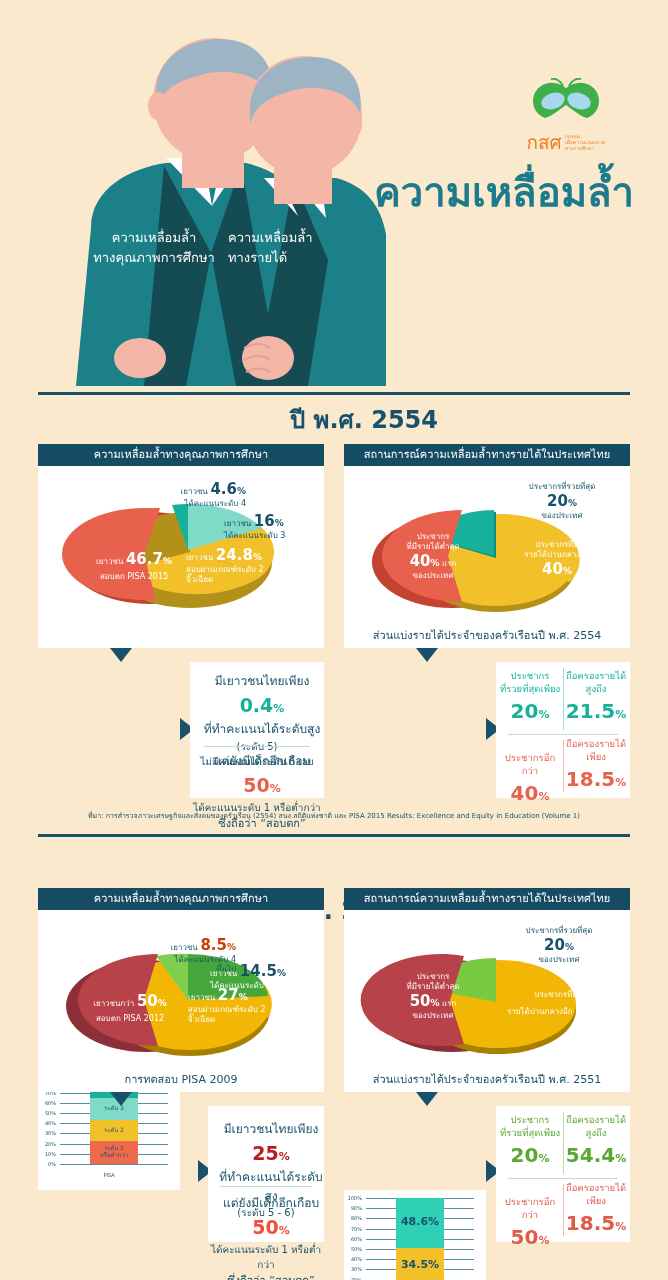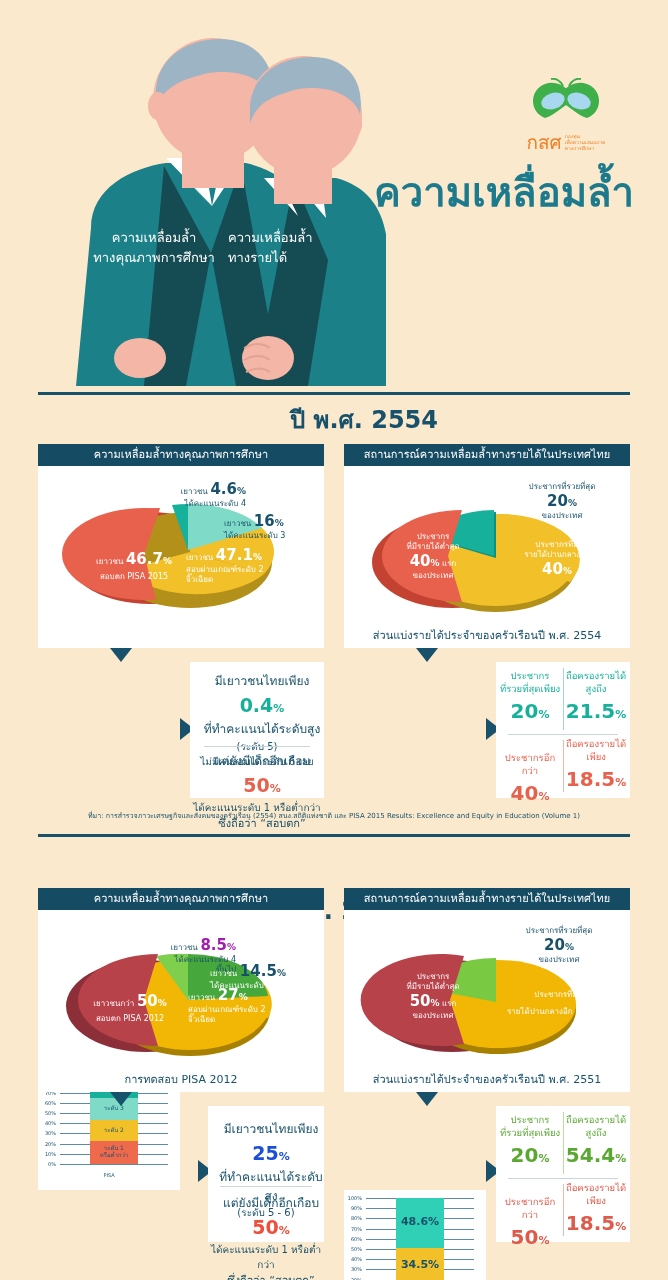--- a/index.html
+++ b/index.html
@@ -187,21 +187,21 @@
 
         <div class="pie-lbl" style="left:140px; top:14px; text-align:right; width:68px;">
           <div><span>เยาวชน</span> <span class="big" style="color:#17516b"><span>4.6</span><span class="pct">%</span></span></div>
           <div>ได้คะแนนระดับ 4</div>
         </div>
         <div class="pie-lbl" style="left:186px; top:46px; width:84px;">
           <div><span>เยาวชน</span> <span class="big" style="color:#17516b"><span>16</span><span class="pct">%</span></span></div>
           <div>ได้คะแนนระดับ 3</div>
         </div>
         <div class="pie-lbl lbl-white" style="left:148px; top:80px; width:96px;">
-          <div><span>เยาวชน</span> <span class="big"><span>47.1</span><span class="pct">%</span></span></div>
+          <div><span>เยาวชน</span> <span class="big"><span>24.8</span><span class="pct">%</span></span></div>
           <div>สอบผ่านเกณฑ์ระดับ 2</div>
           <div>จิ๊วเฉียด</div>
         </div>
         <div class="pie-lbl lbl-white" style="left:48px; top:84px; width:96px; text-align:center;">
           <div><span>เยาวชน</span> <span class="big"><span>46.7</span><span class="pct">%</span></span></div>
           <div style="margin-top:3px">สอบตก PISA 2015</div>
         </div>
       </div>
     </div>
   </div>
@@ -356,39 +356,39 @@
         <svg viewBox="0 0 286 160" width="286" height="160">
           <ellipse cx="108" cy="96" rx="80" ry="46" fill="#8d2f38"></ellipse>
           <ellipse cx="152" cy="100" rx="80" ry="46" fill="#a88000"></ellipse>
           <ellipse cx="152" cy="94" rx="80" ry="46" fill="#f2b705"></ellipse>
           <path d="M152 94 L152 48 A80 46 0 0 1 230 108 Z" fill="#f2b705"></path>
           <path d="M150 90 L150 44 A80 46 0 0 1 230 86 Z" fill="#46a73c"></path>
           <path d="M150 90 L118 46 A80 46 0 0 1 150 44 Z" fill="#7fcf4f"></path>
           <path d="M106 90 L120 44 A80 46 0 1 0 120 136 Z" fill="#b8424a"></path>
         </svg>
         <div class="pie-lbl" style="left:128px; top:26px; width:70px; text-align:right;">
-          <div><span>เยาวชน</span> <span class="big" style="color:#a21caf"><span>8.5</span><span class="pct">%</span></span></div>
+          <div><span>เยาวชน</span> <span class="big" style="color:#c2410c"><span>8.5</span><span class="pct">%</span></span></div>
           <div>ได้คะแนนระดับ 4</div>
           <div>ขึ้นไป</div>
         </div>
         <div class="pie-lbl lbl-white" style="left:172px; top:52px; width:90px;">
           <div><span>เยาวชน</span> <span class="big" style="color:#17516b"><span>14.5</span><span class="pct">%</span></span></div>
           <div>ได้คะแนนระดับ 3</div>
         </div>
         <div class="pie-lbl lbl-white" style="left:150px; top:76px; width:98px;">
           <div><span>เยาวชน</span> <span class="big"><span>27</span><span class="pct">%</span></span></div>
           <div>สอบผ่านเกณฑ์ระดับ 2</div>
           <div>จิ๊วเฉียด</div>
         </div>
         <div class="pie-lbl lbl-white" style="left:44px; top:82px; width:96px; text-align:center;">
           <div><span>เยาวชนกว่า</span> <span class="big"><span>50</span><span class="pct">%</span></span></div>
           <div style="margin-top:3px">สอบตก PISA 2012</div>
         </div>
       </div>
-      <div class="panel-caption">การทดสอบ PISA 2012</div>
+      <div class="panel-caption">การทดสอบ PISA 2009</div>
     </div>
   </div>
 
   <div class="panel" style="left:344px; top:888px; width:286px; height:204px;">
     <div class="panel-head">สถานการณ์ความเหลื่อมล้ำทางรายได้ในประเทศไทย</div>
     <div class="panel-body" style="height:182px;">
       <div class="pie-holder">
         <svg viewBox="0 0 286 160" width="286" height="160">
           <ellipse cx="108" cy="96" rx="80" ry="46" fill="#8d2f38"></ellipse>
           <ellipse cx="154" cy="100" rx="78" ry="44" fill="#a88000"></ellipse>
@@ -415,21 +415,21 @@
       <div class="panel-caption">ส่วนแบ่งรายได้ประจำของครัวเรือนปี พ.ศ. 2551</div>
     </div>
   </div>
 
   <div class="arrow-down" style="left:110px; top:1092px;"></div>
 
   <div class="arrow-right" style="left:198px; top:1160px;"></div>
 
   <div class="card" style="left:208px; top:1106px; width:116px; height:136px;">
     <div class="stat-txt" style="top:14px;">
-      <div class="stat-line"><span>มีเยาวชนไทยเพียง</span> <span class="stat-num" style="color:#1d4ed8"><span>25</span><span class="pct">%</span></span></div>
+      <div class="stat-line"><span>มีเยาวชนไทยเพียง</span> <span class="stat-num" style="color:#b91c1c"><span>25</span><span class="pct">%</span></span></div>
       <div class="stat-line">ที่ทำคะแนนได้ระดับสูง</div>
       <div class="stat-sub">(ระดับ 5 - 6)</div>
     </div>
     <div class="hr-soft" style="left:12px; top:80px; width:92px;"></div>
     <div class="stat-txt" style="top:88px;">
       <div class="stat-line"><span>แต่ยังมีเด็กอีกเกือบ</span> <span class="stat-num" style="color:#ef4e3c"><span>50</span><span class="pct">%</span></span></div>
       <div class="stat-sub">ได้คะแนนระดับ 1 หรือต่ำกว่า</div>
       <div class="stat-line" style="font-size:11px">ซึ่งถือว่า “สอบตก”</div>
     </div>
   </div>

